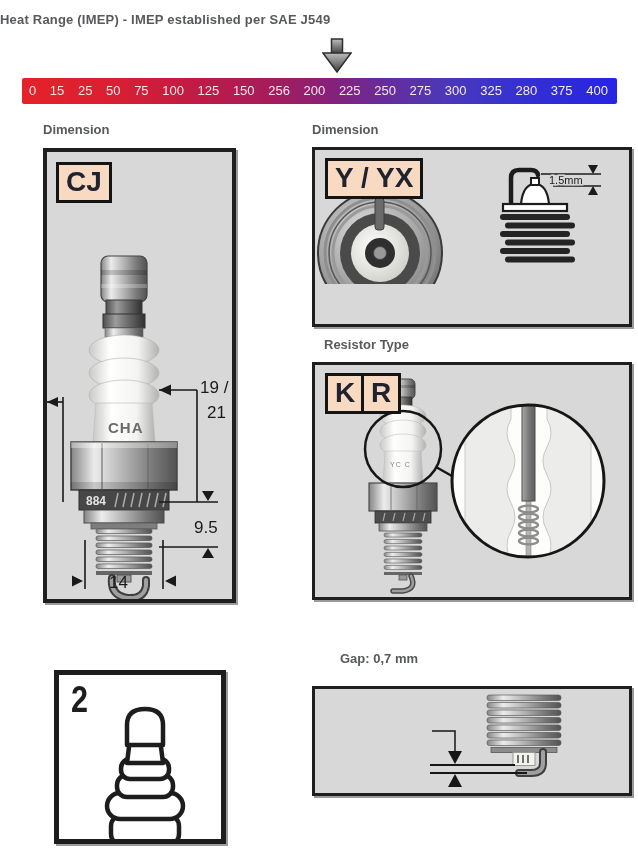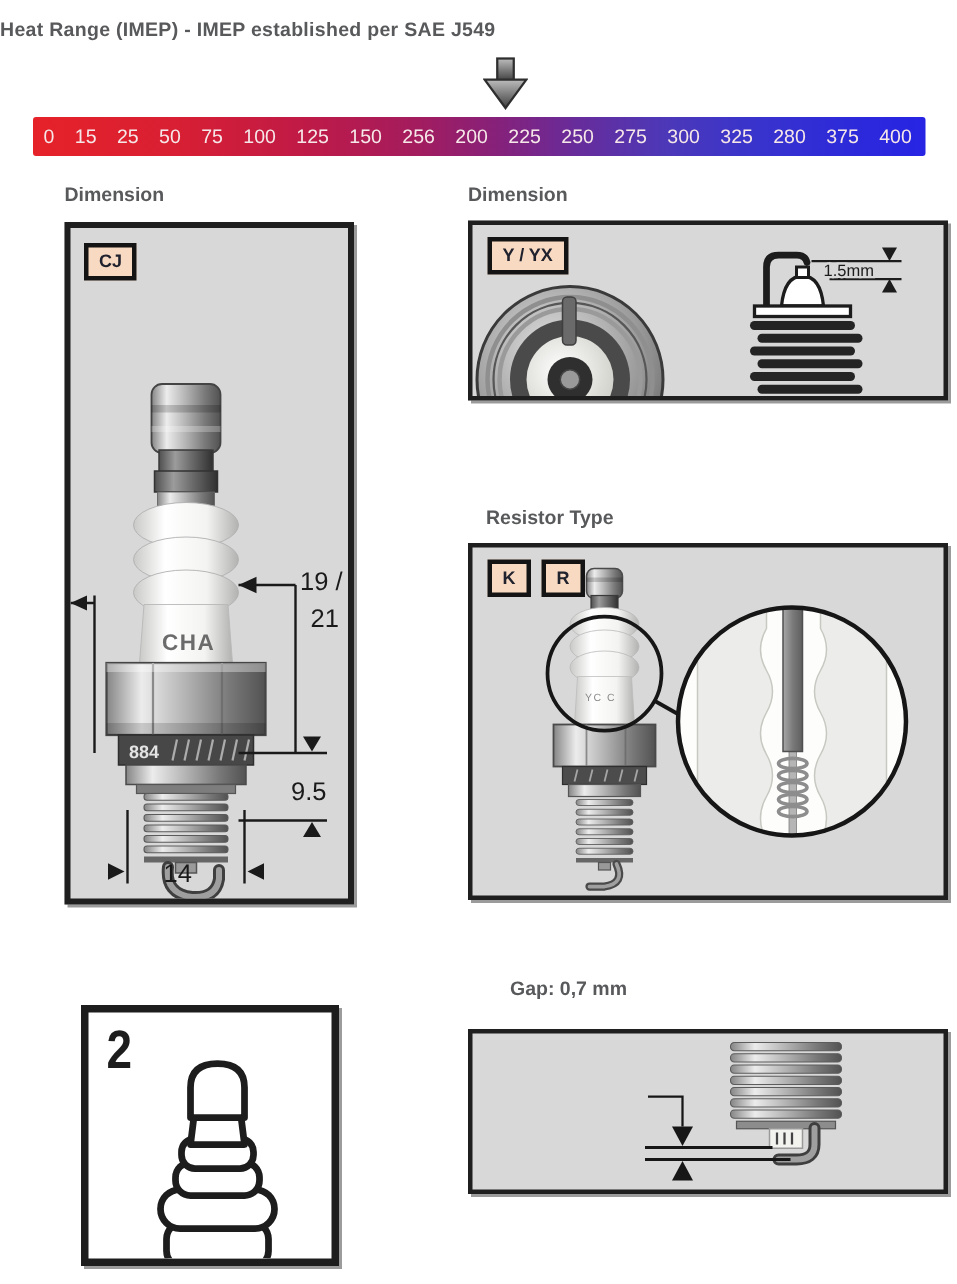--- a/index.html
+++ b/index.html
@@ -15,21 +15,21 @@
     display:flex;align-items:center;justify-content:space-between;
     padding:0 9px 0 7px;box-sizing:border-box;}
   .scale-num{color:#f6e7e8;font-size:13px;line-height:26px;}
   .sec-heading{position:absolute;font-size:13px;font-weight:bold;color:#58595b;}
   .center{text-align:left;}
   .spec-box{position:absolute;background:#d8d8d8;border:3px solid #1f1f1f;
             box-shadow:2px 2px 0 #9b9b9b;box-sizing:border-box;}
   .white-box{position:absolute;background:#ffffff;border:5px solid #1d1d1d;
              box-shadow:2px 2px 0 #9b9b9b;box-sizing:border-box;}
   .code-label{position:absolute;background:#f8d9c1;border:3px solid #141414;
-              color:#20222e;font-weight:bold;font-size:12px;line-height:1;
+              color:#20222e;font-weight:bold;font-size:28px;line-height:1;
               padding:3px 7px 4px 7px;}
   .big-num{position:absolute;left:12px;top:4px;color:#1d1d1d;font-size:36px;
            font-weight:bold;transform:scaleX(.85);transform-origin:left top;}
   svg{display:block;}
   svg text{font-family:"Liberation Sans",sans-serif;}
 </style>
 </head>
 <body>
 
 <div class="page">
@@ -168,21 +168,21 @@
         <polygon points="118,429 129,423.5 129,434.5" stroke="none"></polygon>
         <text x="153" y="241" font-size="17" stroke="none">19 /</text>
         <text x="160" y="266" font-size="17" stroke="none">21</text>
         <text x="147" y="381" font-size="17" stroke="none">9.5</text>
         <text x="62" y="436" font-size="17" stroke="none">14</text>
       </g>
     </svg>
   </div>
 
   <div class="sec-heading" style="left:312px;top:122px;">Dimension</div>
-  <div class="spec-box" style="left:312px;top:147px;width:320px;height:120px;overflow:hidden;">
+  <div class="spec-box" style="left:312px;top:147px;width:320px;height:180px;overflow:hidden;">
     <div class="code-label" style="left:10px;top:8px;z-index:2;">Y / YX</div>
     <svg width="314" height="134" viewBox="0 0 314 134" style="position:absolute;left:0;top:0;">
       <g>
         <circle cx="65" cy="103" r="62" fill="url(#photoMetal)" stroke="#3a3a3a" stroke-width="2"></circle>
         <circle cx="65" cy="103" r="55" fill="none" stroke="#8f8f8f" stroke-width="3"></circle>
         <circle cx="65" cy="103" r="51" fill="none" stroke="#565656" stroke-width="1.5"></circle>
         <circle cx="65" cy="103" r="47" fill="none" stroke="#9a9a9a" stroke-width="3"></circle>
         <circle cx="65" cy="103" r="40" fill="#4a4a4a"></circle>
         <circle cx="65" cy="103" r="29" fill="url(#cerRadial)"></circle>
         <circle cx="65" cy="103" r="15" fill="#2f2f2f"></circle>

